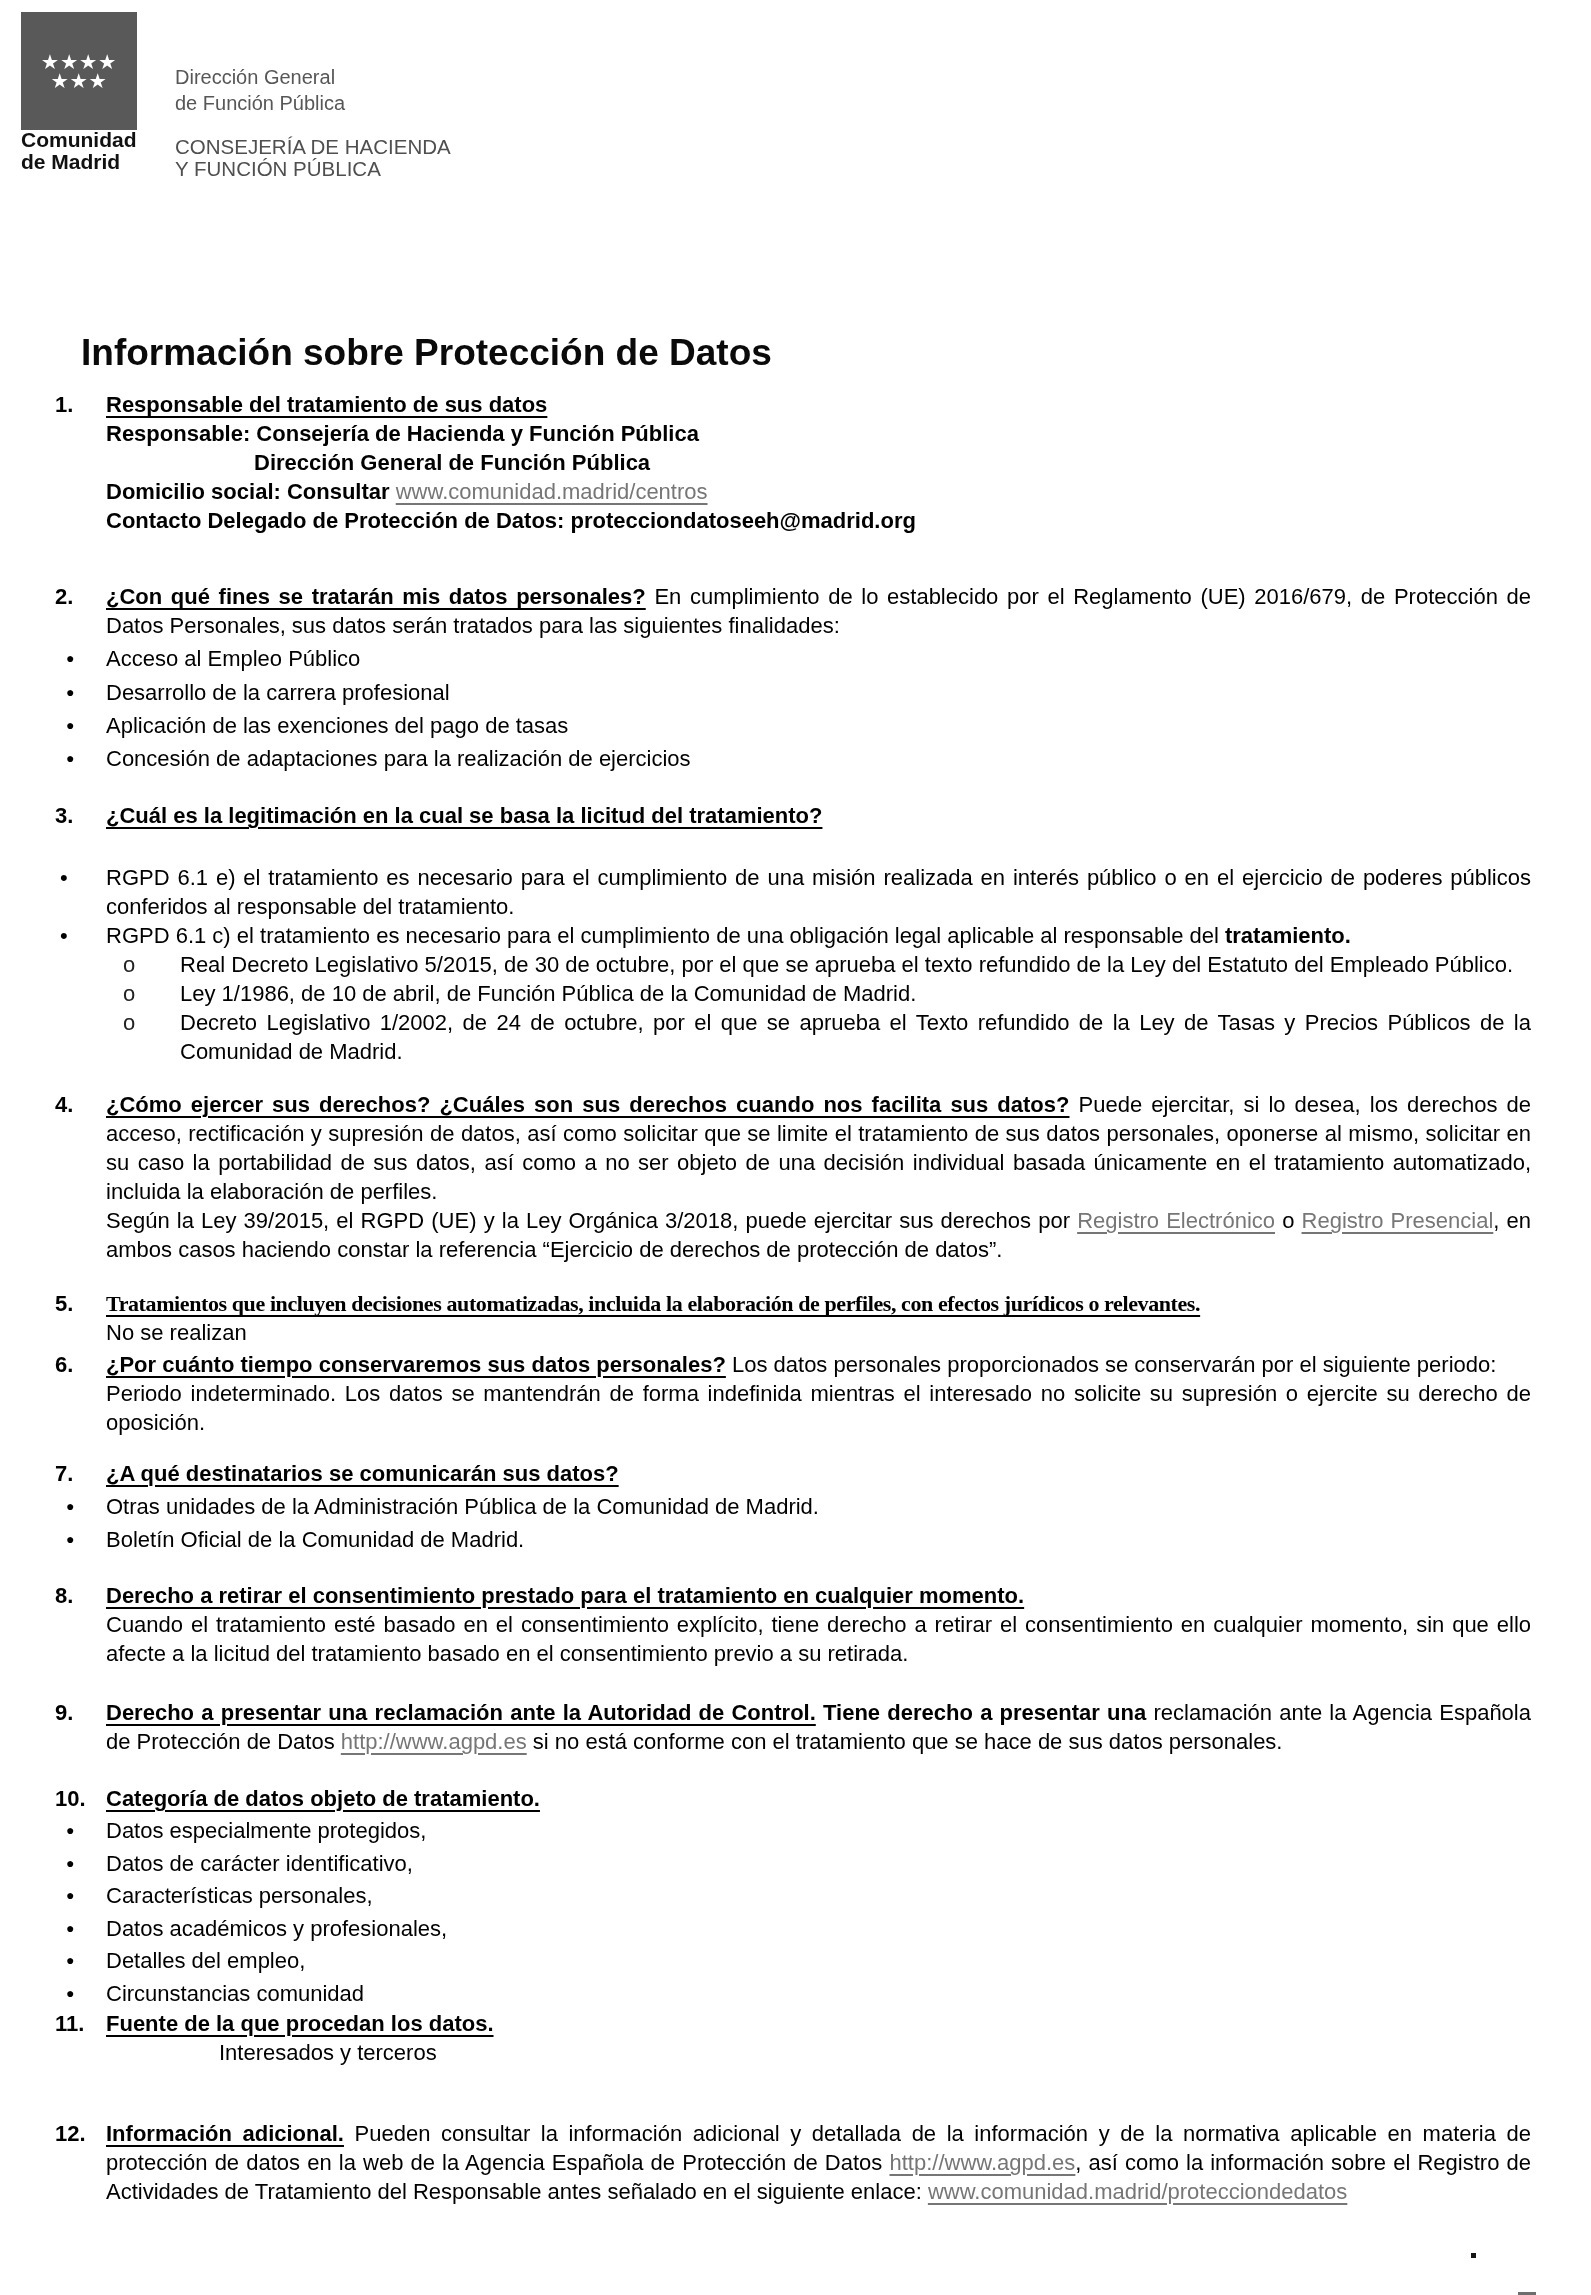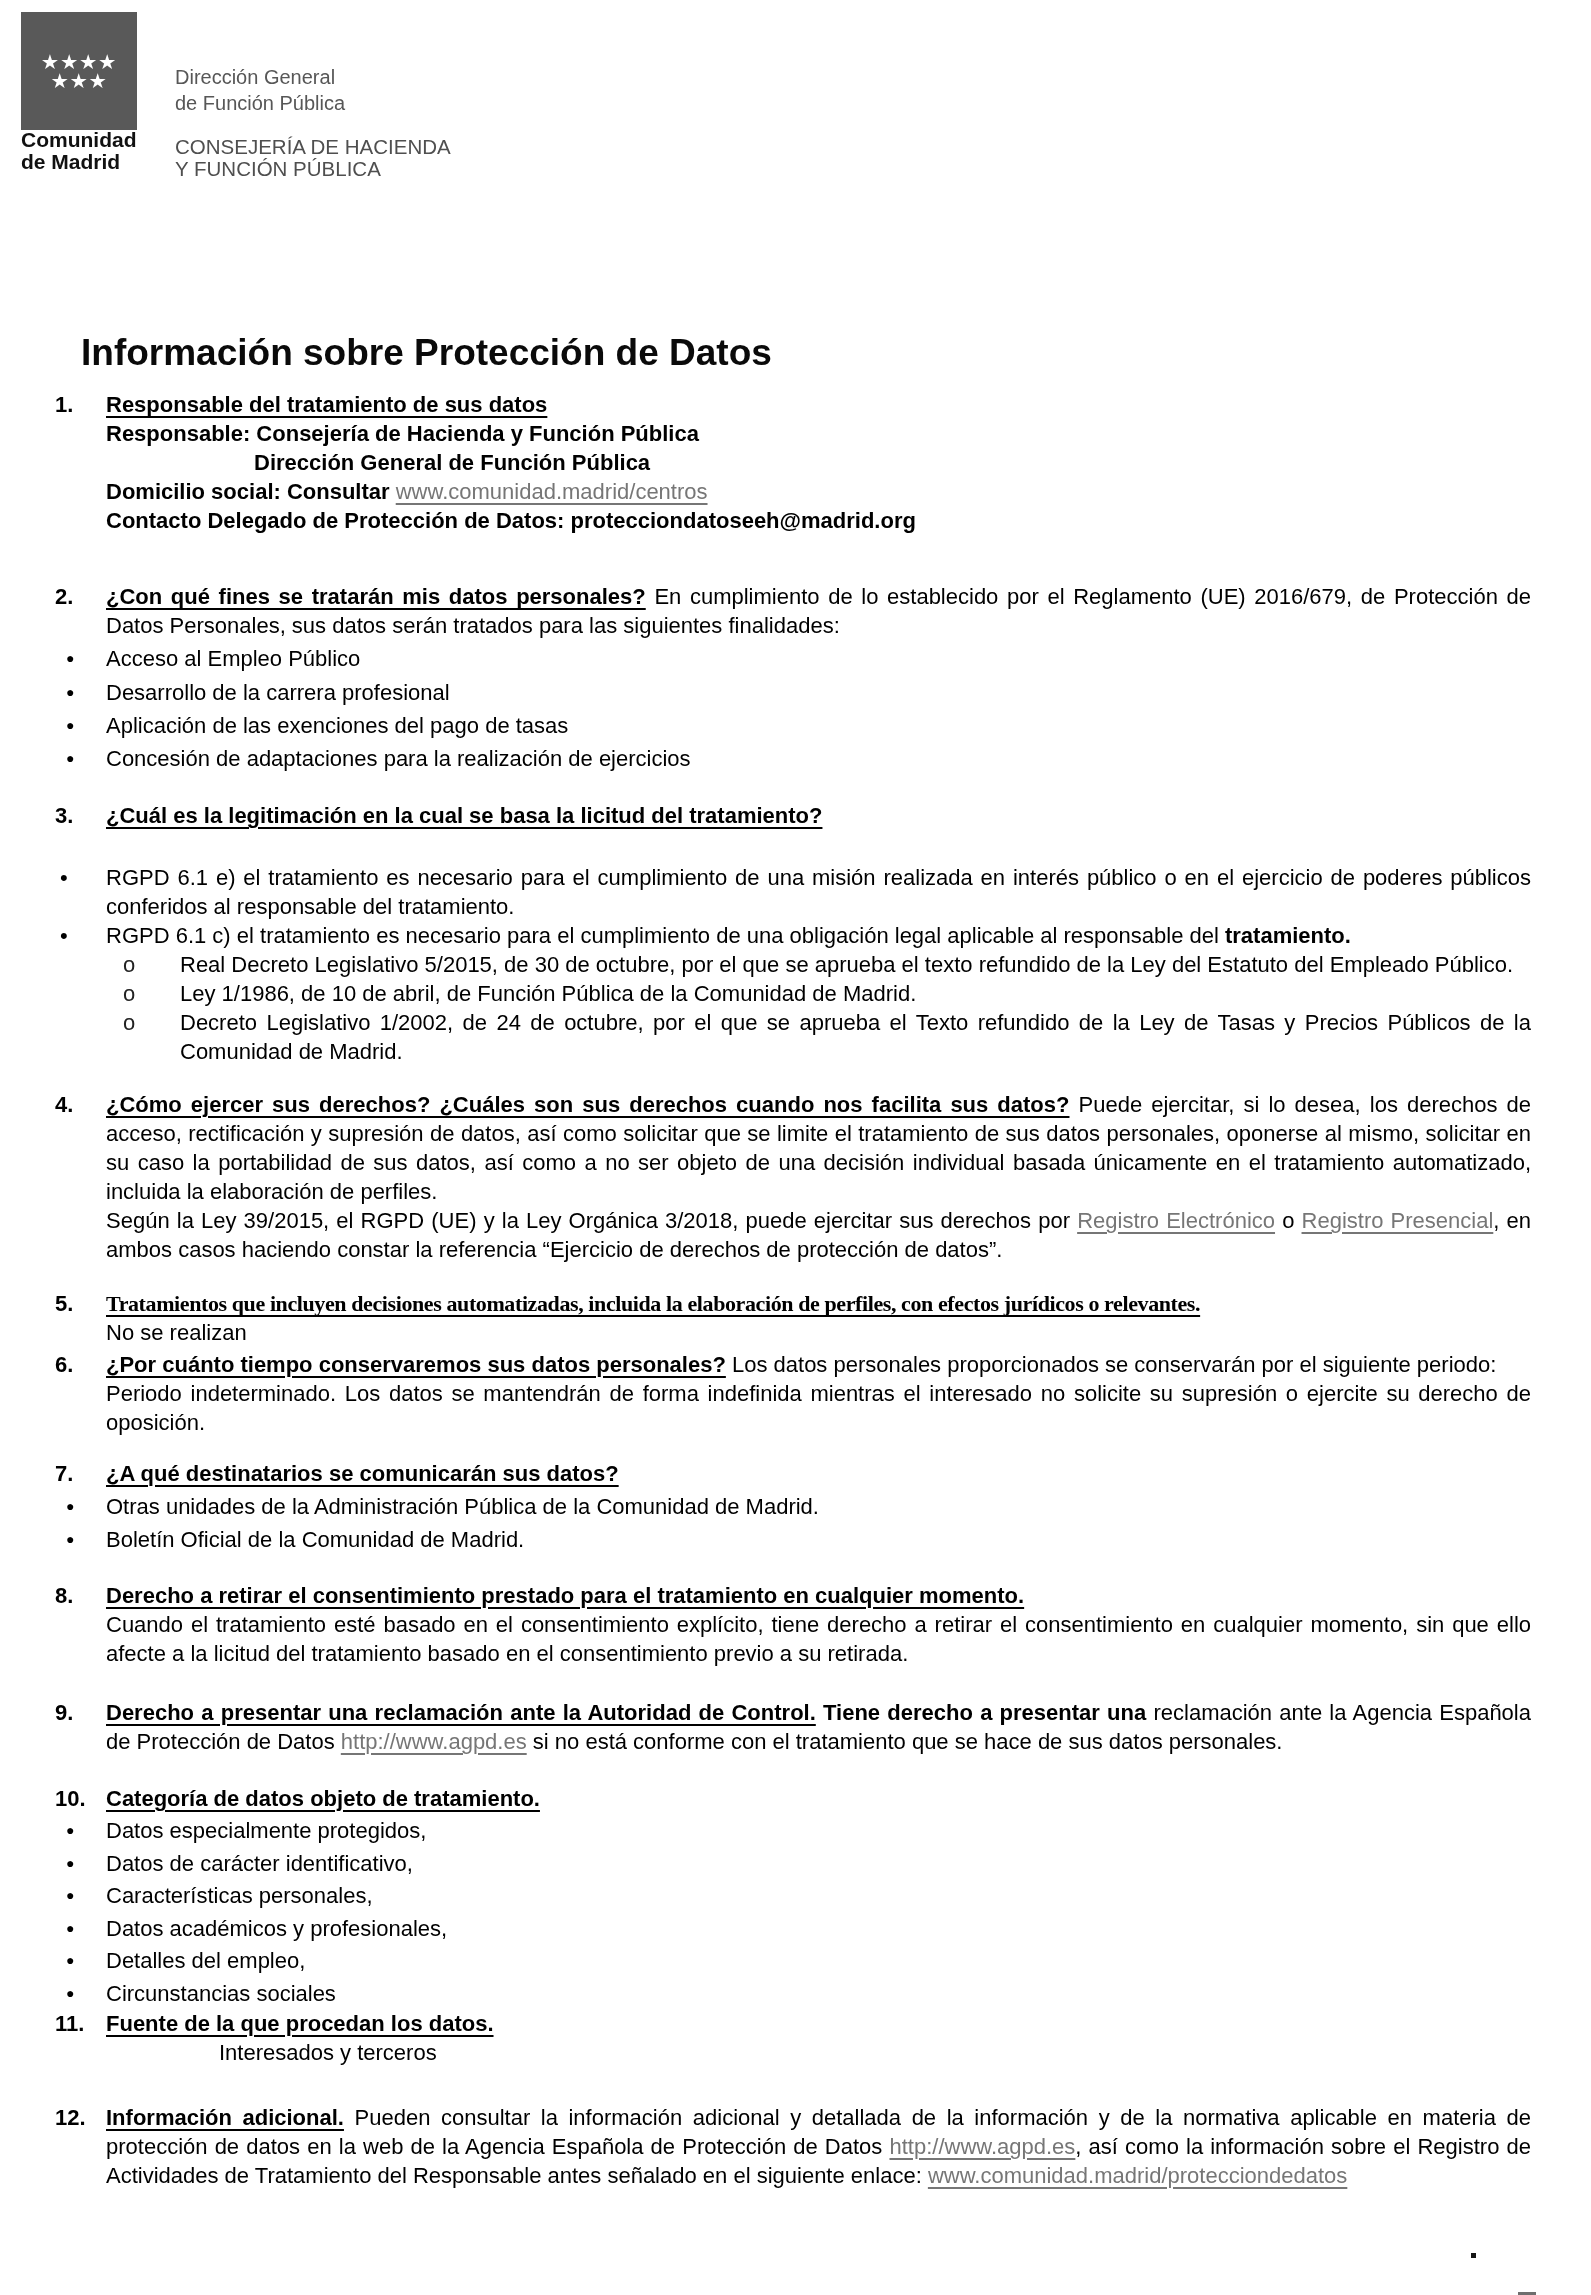--- a/index.html
+++ b/index.html
@@ -209,31 +209,31 @@
       <div class="li" style="margin-top:3.5px">
           <span class="dot d-big">●</span>
           <div>Datos académicos y profesionales,</div>
         </div>
       <div class="li" style="margin-top:3.5px">
           <span class="dot d-big">●</span>
           <div>Detalles del empleo,</div>
         </div>
       <div class="li" style="margin-top:3.5px">
           <span class="dot d-big">●</span>
-          <div>Circunstancias sociales</div>
+          <div>Circunstancias comunidad</div>
         </div>
     </section>
 
     <section class="sec" style="margin-top:1.4px">
       <span class="num">11.</span>
       <div class="para"><span class="hd u">Fuente de la que procedan los datos.</span></div>
       <div class="para ind160">Interesados y terceros</div>
     </section>
 
-    <section class="sec" style="margin-top:36px">
+    <section class="sec" style="margin-top:52px">
       <span class="num">12.</span>
       <div class="para just"><span class="hd u">Información adicional.</span><span> Pueden consultar la información adicional y detallada de la información y de la normativa aplicable en materia de protección de datos en la web de la Agencia Española de Protección de Datos </span><span class="lnk">http://www.agpd.es</span><span>, así como la información sobre el Registro de Actividades de Tratamiento del Responsable antes señalado en el siguiente enlace: </span><span class="lnk">www.comunidad.madrid/protecciondedatos</span></div>
     </section>
 
   </div>
 
   <div class="end-square"></div>
   <div class="corner-bar"></div>
 
 </div>

